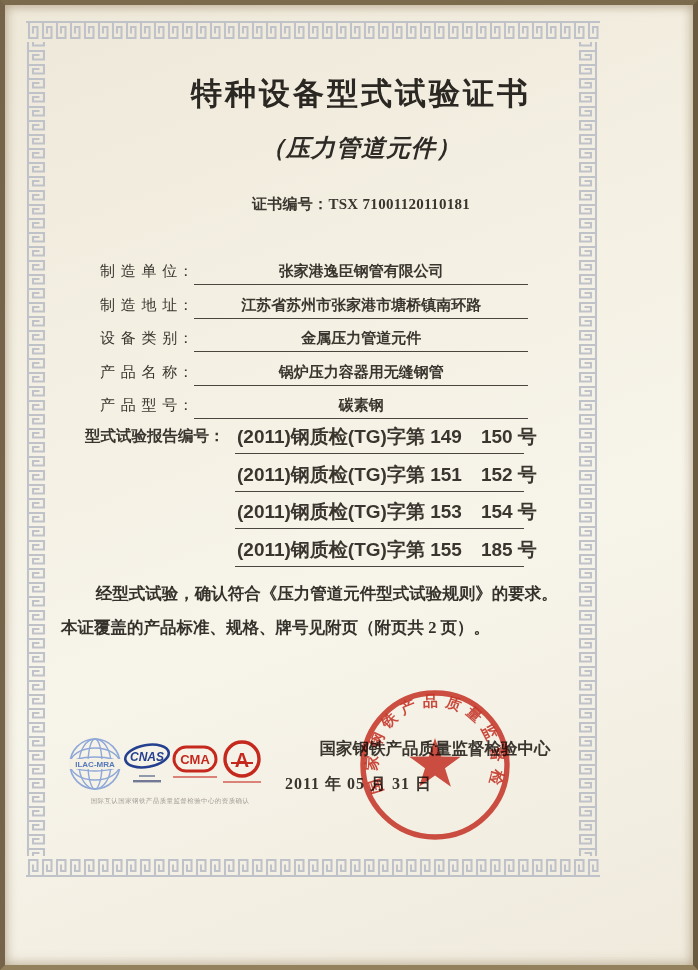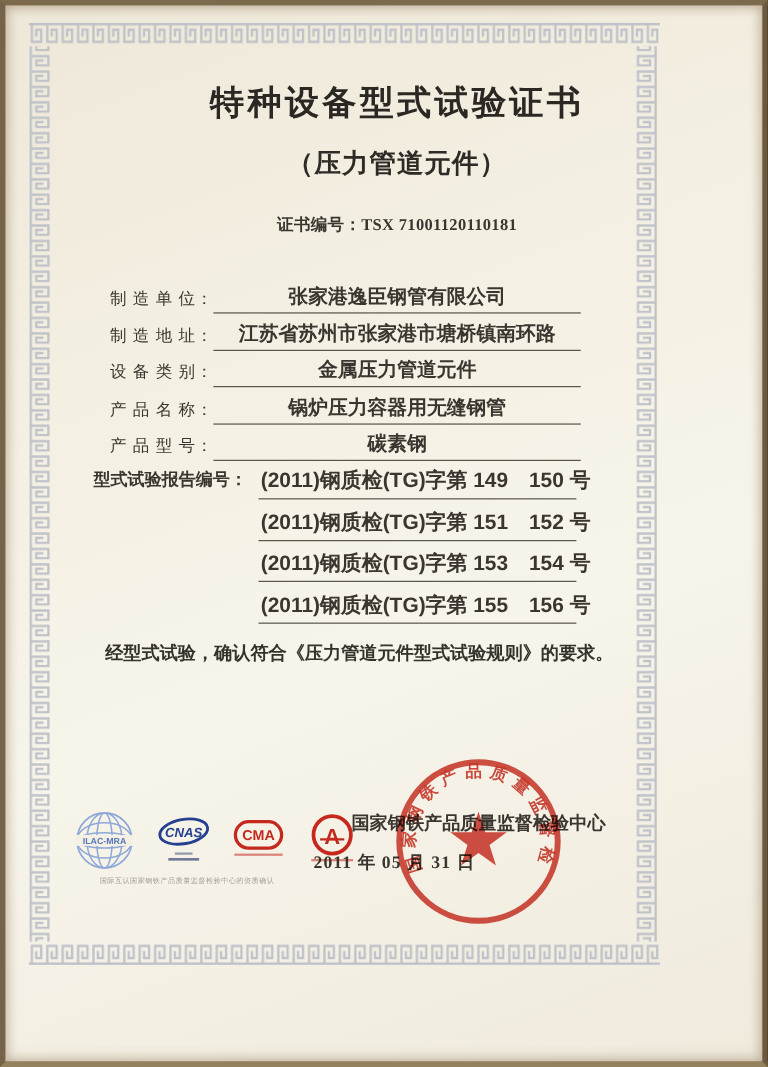--- a/index.html
+++ b/index.html
@@ -16,36 +16,36 @@
       border-color:#7b6a4c #6a5a40 #93805c #756449;}
   
   .paper{position:absolute;inset:0;
       background:linear-gradient(160deg,#eee8d9 0%,#f4f0e3 35%,#f7f4ea 60%,#efeadc 100%);
       box-shadow:inset 0 3px 10px rgba(120,90,50,.20), inset 0 -4px 12px rgba(120,90,50,.16),
                  inset 4px 0 10px rgba(120,90,50,.10), inset -4px 0 10px rgba(120,90,50,.12);}
   .gk{position:absolute;left:21px;top:15px;}
   .abs{position:absolute;}
   .center{left:0;right:0;text-align:center;padding-left:24px;}
   .title{top:68px;font-size:31px;font-weight:700;letter-spacing:3px;color:#2b2722;}
-  .subtitle{top:127px;font-size:24px;font-weight:700;letter-spacing:1px;color:#2e2a25;}
+  .subtitle{top:127px;font-size:24px;font-weight:700;letter-spacing:1px;color:#2e2a25;font-style:italic;}
   .certno{top:190px;font-size:15px;font-weight:700;color:#3a362f;letter-spacing:.3px;text-align:center;}
   .fields{left:95px;top:247px;width:428px;}
   .frow{display:flex;align-items:flex-end;height:33.4px;}
   .flabel{font-size:15px;font-weight:400;color:#3a362f;padding-bottom:4px;white-space:nowrap;
           letter-spacing:1px;flex:0 0 auto;}
   .fvalue{flex:1 1 auto;border-bottom:1.5px solid #4a453e;text-align:center;
-          font-size:18px;font-weight:700;color:#3a362f;padding-bottom:3px;white-space:nowrap;}
+          font-size:15px;font-weight:700;color:#3a362f;padding-bottom:3px;white-space:nowrap;}
   .rlabel{left:80px;top:421px;font-size:15.5px;font-weight:700;color:#3a362f;}
   .rlines{left:230px;top:412px;width:289px;font-family:"Liberation Sans",sans-serif;}
   .rline{height:33.4px;border-bottom:1.5px solid #4a453e;display:flex;align-items:flex-end;
          font-size:19px;font-weight:700;color:#3a362f;padding:0 0 3px 2px;white-space:pre;}
   .bodytext{left:56px;top:572px;width:508px;font-size:16.5px;font-weight:600;
             color:#35312b;line-height:34px;}
   .b1{text-indent:2.1em;}
-  .logos{left:62px;top:730px;height:58px;display:flex;align-items:center;gap:20px;}
+  .logos{left:62px;top:730px;height:58px;display:flex;align-items:center;gap:0;}
   .note{left:70px;top:792px;width:190px;text-align:center;font-size:6.5px;
         color:#a6a099;letter-spacing:.4px;font-family:"Liberation Sans",sans-serif;}
   .authority{left:280px;top:733px;width:300px;text-align:center;font-size:16.5px;
              font-weight:700;color:#3a362f;}
   .issue-date{left:280px;top:769px;width:300px;text-align:left;font-size:16px;
               font-weight:700;color:#3a362f;letter-spacing:1px;white-space:pre;}
   .stamp{left:350px;top:678px;mix-blend-mode:multiply;opacity:.92;}
 </style>
 </head>
 <body>
@@ -103,25 +103,26 @@
           <span class="flabel">产 品 型 号：</span>
           <span class="fvalue">碳素钢</span>
         </div>
       </div>
 
       <div class="abs rlabel">型式试验报告编号：</div>
       <div class="abs rlines">
         <div class="rline">(2011)钢质检(TG)字第 149　150 号</div>
         <div class="rline">(2011)钢质检(TG)字第 151　152 号</div>
         <div class="rline">(2011)钢质检(TG)字第 153　154 号</div>
-        <div class="rline">(2011)钢质检(TG)字第 155　156 号</div>
+        <div class="rline">(2011)钢质检(TG)字第 155　185 号</div>
       </div>
 
       <div class="abs bodytext">
         <div class="b1">经型式试验，确认符合《压力管道元件型式试验规则》的要求。</div>
+        <div class="b2">本证覆盖的产品标准、规格、牌号见附页（附页共 2 页）。</div>
       </div>
 
       <div class="abs logos">
         <svg width="56" height="56" viewBox="0 0 56 56">
           <circle cx="28" cy="28" r="25" fill="none" stroke="#8fa8d8" stroke-width="1.6"></circle>
           <ellipse cx="28" cy="28" rx="16" ry="25" fill="none" stroke="#8fa8d8" stroke-width="1.4"></ellipse>
           <ellipse cx="28" cy="28" rx="7" ry="25" fill="none" stroke="#8fa8d8" stroke-width="1.4"></ellipse>
           <ellipse cx="28" cy="28" rx="25" ry="16" fill="none" stroke="#8fa8d8" stroke-width="1.4"></ellipse>
           <ellipse cx="28" cy="28" rx="25" ry="7" fill="none" stroke="#8fa8d8" stroke-width="1.4"></ellipse>
           <rect x="2" y="23" width="52" height="10" fill="#f4f0e3"></rect>

